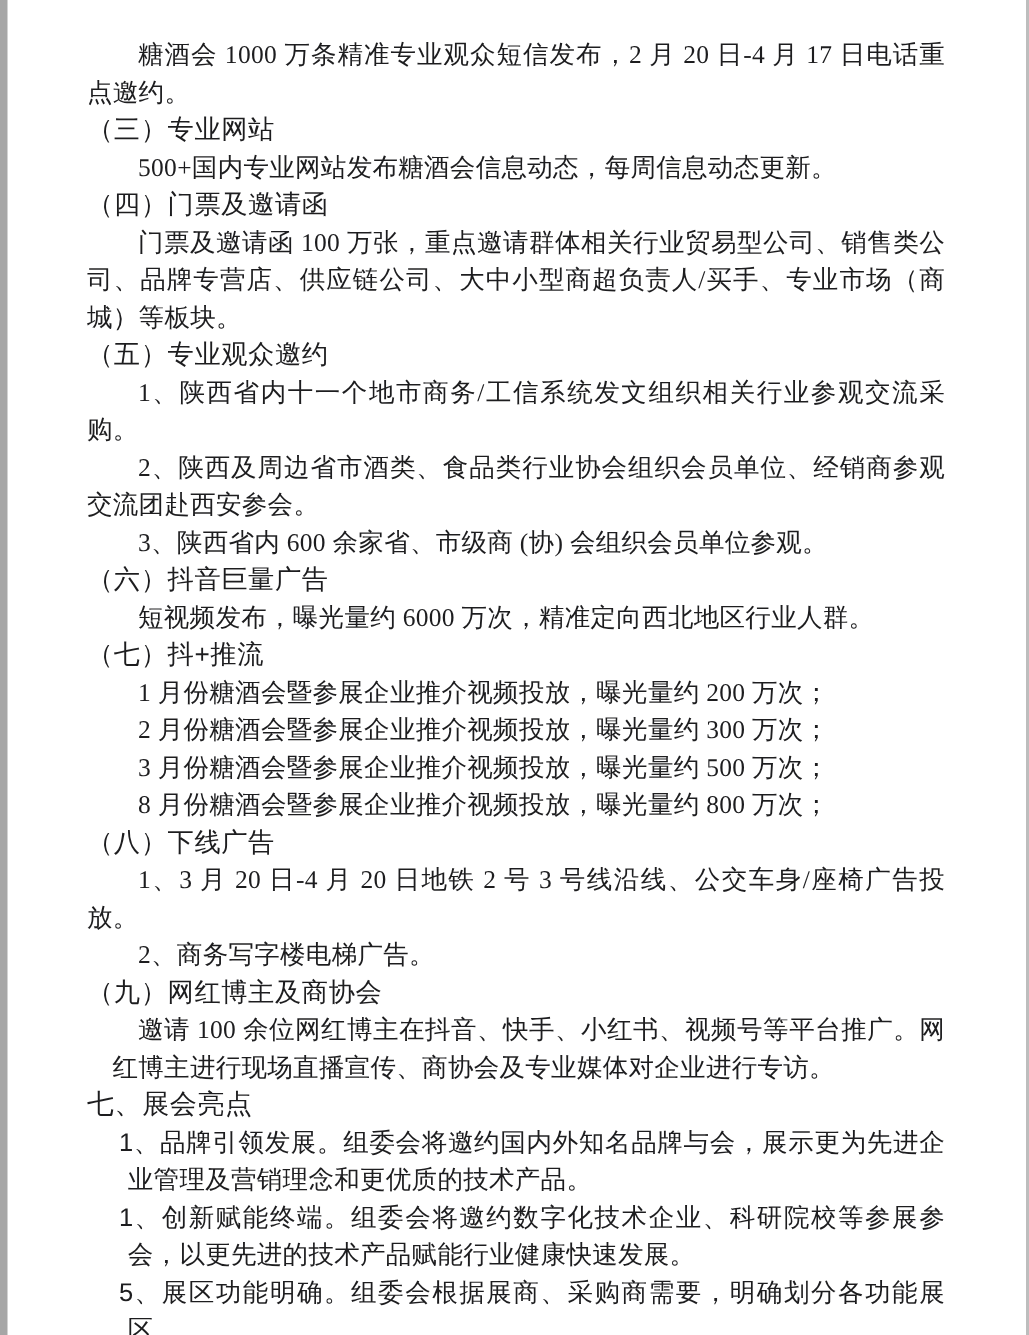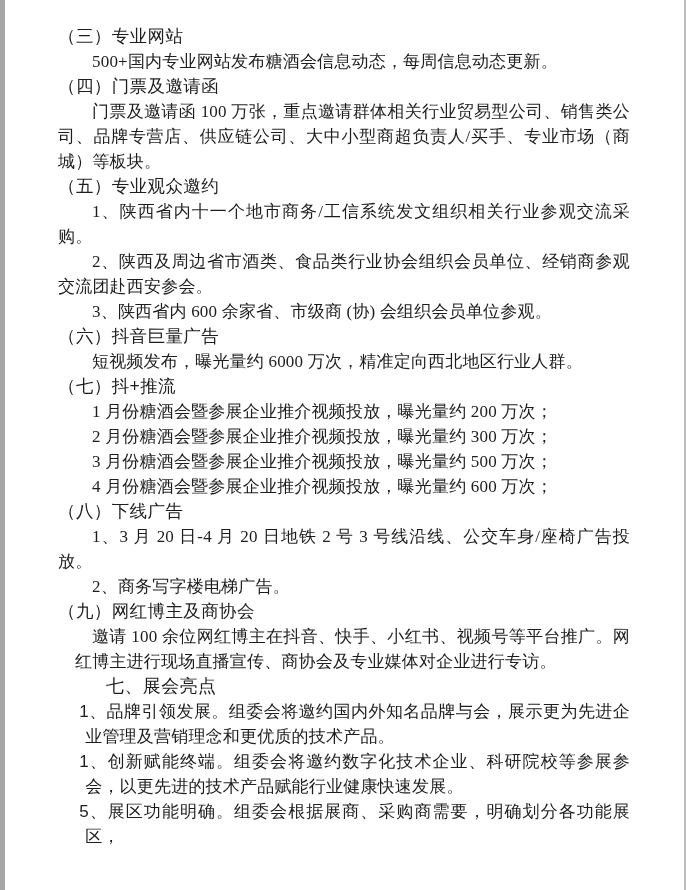--- a/index.html
+++ b/index.html
@@ -45,55 +45,55 @@
     font-size: 17.5px;
     letter-spacing: 0.4px;
   }
   
   .section-heading {
     font-family: "Liberation Sans", "DejaVu Sans", sans-serif;
     font-weight: 700;
     text-indent: 0;
     font-size: 18px;
     letter-spacing: 0.4px;
-    margin-left: 48px;
   }
   
   .highlight-item {
     padding-left: 1.6em;
     text-indent: -0.35em;
   }
   .b {
     font-family: "Liberation Sans", "DejaVu Sans", sans-serif;
     font-weight: 400;
   }
 </style>
 </head>
 <body style="background: rgb(255, 255, 255);">
 
 <div class="edge edge-left" style="background: rgb(166, 166, 166);"></div>
 <div class="edge edge-right" style="background: rgb(189, 189, 189);"></div>
 
 <div class="page-body" style="color: rgb(29, 29, 31);">
   <div>
+      <p class="pg body-indent"><span>糖酒会 1000 万条精准专业观众短信发布，2 月 20 日-4 月 17 日电话重点邀约。</span></p>
       <p class="pg heading"><span class="b">（三）专业网站</span></p>
       <p class="pg body-indent"><span>500+国内专业网站发布糖酒会信息动态，每周信息动态更新。</span></p>
       <p class="pg heading"><span class="b">（四）门票及邀请函</span></p>
       <p class="pg body-indent"><span>门票及邀请函 100 万张，重点邀请群体相关行业贸易型公司、销售类公司、品牌专营店、供应链公司、大中小型商超负责人/买手、专业市场（商城）等板块。</span></p>
       <p class="pg heading"><span class="b">（五）专业观众邀约</span></p>
       <p class="pg body-indent"><span>1、陕西省内十一个地市商务/工信系统发文组织相关行业参观交流采购。</span></p>
       <p class="pg body-indent"><span>2、陕西及周边省市酒类、食品类行业协会组织会员单位、经销商参观交流团赴西安参会。</span></p>
       <p class="pg body-indent"><span>3、陕西省内 600 余家省、市级商 (协) 会组织会员单位参观。</span></p>
       <p class="pg heading"><span class="b">（六）抖音巨量广告</span></p>
       <p class="pg body-indent"><span>短视频发布，曝光量约 6000 万次，精准定向西北地区行业人群。</span></p>
       <p class="pg heading"><span class="b">（七）抖+推流</span></p>
       <p class="pg body-indent"><span>1 月份糖酒会暨参展企业推介视频投放，曝光量约 200 万次；</span></p>
       <p class="pg body-indent"><span>2 月份糖酒会暨参展企业推介视频投放，曝光量约 300 万次；</span></p>
       <p class="pg body-indent"><span>3 月份糖酒会暨参展企业推介视频投放，曝光量约 500 万次；</span></p>
-      <p class="pg body-indent"><span>4 月份糖酒会暨参展企业推介视频投放，曝光量约 600 万次；</span></p>
+      <p class="pg body-indent"><span>8 月份糖酒会暨参展企业推介视频投放，曝光量约 800 万次；</span></p>
       <p class="pg heading"><span class="b">（八）下线广告</span></p>
       <p class="pg body-indent"><span>1、3 月 20 日-4 月 20 日地铁 2 号 3 号线沿线、公交车身/座椅广告投放。</span></p>
       <p class="pg body-indent"><span>2、商务写字楼电梯广告。</span></p>
       <p class="pg heading"><span class="b">（九）网红博主及商协会</span></p>
       <p class="pg body-hang"><span>邀请 100 余位网红博主在抖音、快手、小红书、视频号等平台推广。网红博主进行现场直播宣传、商协会及专业媒体对企业进行专访。</span></p>
       <p class="pg section-heading"><span class="b">七、展会亮点</span></p>
       <p class="pg highlight-item"><span class="b">1、品牌引领发展。</span><span>组委会将邀约国内外知名品牌与会，展示更为先进企业管理及营销理念和更优质的技术产品。</span></p>
       <p class="pg highlight-item"><span class="b">1、创新赋能终端。</span><span>组委会将邀约数字化技术企业、科研院校等参展参会，以更先进的技术产品赋能行业健康快速发展。</span></p>
       <p class="pg highlight-item"><span class="b">5、展区功能明确。</span><span>组委会根据展商、采购商需要，明确划分各功能展区，</span></p>
     </div>

